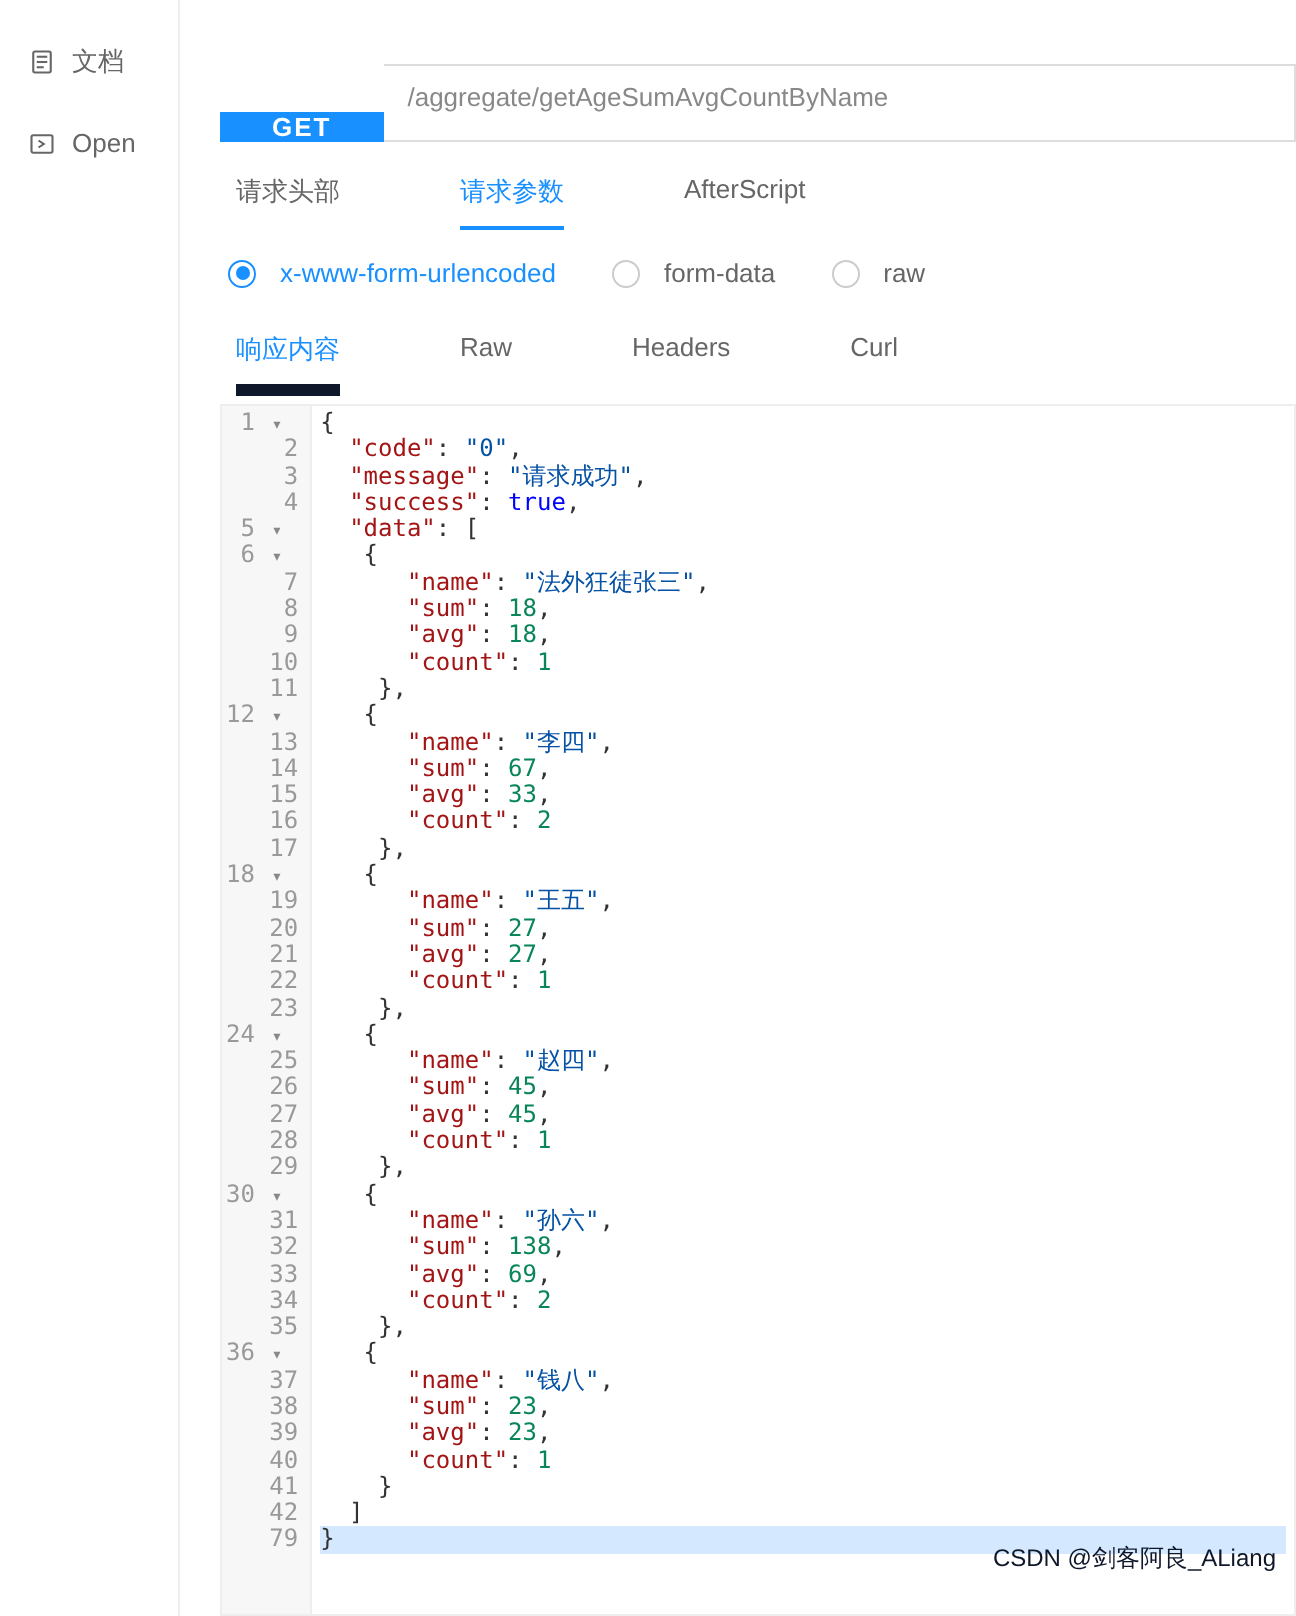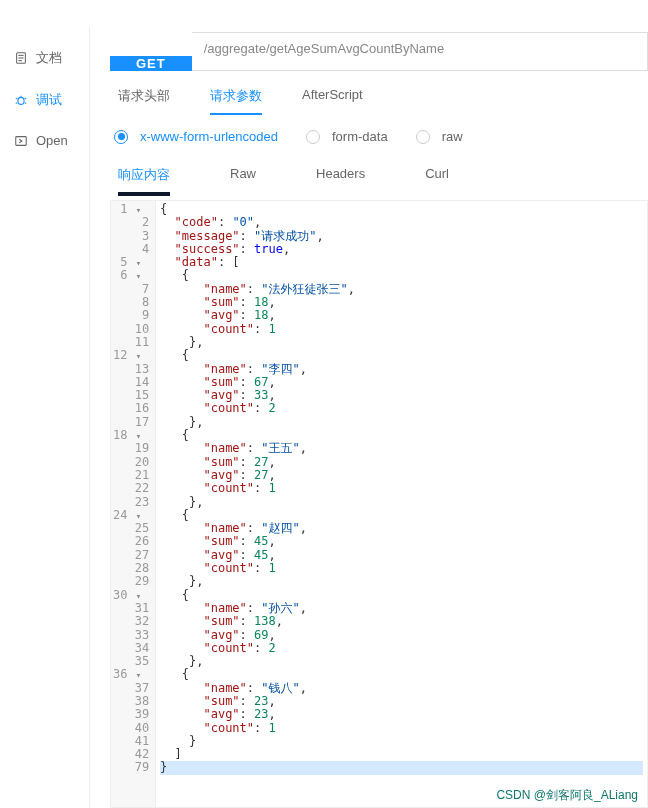--- a/index.html
+++ b/index.html
@@ -1,79 +1,66 @@
 <!DOCTYPE html>
 <html><head>
   <meta charset="utf-8">
   <style>
     * { margin: 0; padding: 0; box-sizing: border-box; }
     body { font-family: -apple-system, "PingFang SC", "Microsoft YaHei", sans-serif; font-size: 13px; color: #333; width: 648px; height: 808px; overflow: hidden; background: #fff; }
     .layout { display: flex; height: 100%; }
-    .sidebar { width: 90px; border-right: 1px solid #eee; padding-top: 10px; margin-top: 27px; }
+    .sidebar { width: 90px; border-right: 1px solid #eee; padding-top: 10px; }
     .sidebar-item { display: flex; align-items: center; gap: 8px; padding: 12px 14px; color: #666; cursor: pointer; font-size: 13px; }
     .sidebar-item.active { color: #1890ff; }
     .sidebar-icon { width: 14px; height: 14px; display: inline-flex; align-items: center; justify-content: center; }
     .main { flex: 1; padding: 10px 0 0 0; overflow: hidden; display: flex; flex-direction: column; }
     .url-row { display: flex; align-items: stretch; margin: 0 0 16px 20px; }
     .method-btn { background: #1890ff; color: #fff; font-weight: bold; padding: 0 26px; display: flex; align-items: center; font-size: 13px; letter-spacing: 1px; margin-top: 46px; }
     .url-input { flex: 1; border: 1px solid #ddd; border-left: none; padding: 8px 12px; font-size: 13px; color: #888; margin-top: 22px; }
-    .req-tabs { display: flex; gap: 40px; margin: 0 0 14px 28px; font-size: 13px; }
+    .req-tabs { display: flex; gap: 60px; margin: 0 0 14px 28px; font-size: 13px; }
     .req-tab { color: #666; padding-bottom: 8px; cursor: pointer; }
     .req-tab.active { color: #1890ff; border-bottom: 2px solid #1890ff; }
     .radio-row { display: flex; gap: 28px; margin: 0 0 22px 24px; align-items: center; }
     .radio-opt { display: flex; align-items: center; gap: 12px; color: #666; cursor: pointer; font-size: 13px; }
     .radio-opt.active { color: #1890ff; }
     .radio-circle { width: 14px; height: 14px; border: 1px solid #ccc; border-radius: 50%; display: inline-flex; align-items: center; justify-content: center; }
     .radio-opt.active .radio-circle { border-color: #1890ff; }
     .radio-dot { width: 7px; height: 7px; background: #1890ff; border-radius: 50%; }
     .resp-tabs { display: flex; gap: 60px; margin: 0 0 4px 28px; font-size: 13px; }
     .resp-tab { color: #666; padding-bottom: 8px; cursor: pointer; }
-    .resp-tab.active { color: #1890ff; border-bottom: 4px solid #0f172a; }
+    .resp-tab.active { color: #1890ff; border-bottom: 6px solid #0f172a; }
     .code-area { margin-left: 20px; border: 1px solid #eee; font-family: Consolas, Monaco, monospace; font-size: 12px; display: flex; flex: 1; overflow: hidden; position: relative; }
     .gutter { background: #f7f7f7; border-right: 1px solid #eee; color: #999; text-align: right; padding: 2px 6px 2px 2px; user-select: none; line-height: 13.3px; }
     .gutter-line { height: 13.3px; position: relative; }
     .fold { position: absolute; left: -2px; top: 1px; font-size: 9px; color: #888; }
     .code { padding: 2px 0 2px 4px; line-height: 13.3px; white-space: pre; flex: 1; }
     .code-line { height: 13.3px; }
     .code-line.hl { background: #d4e9ff; margin-right: 4px; }
     .k { color: #a31515; }
     .s { color: #0451a5; }
     .n { color: #098658; }
     .b { color: #0000ff; }
     .p { color: #333; }
-    .watermark { position: absolute; bottom: 4px; right: 10px; color: #0f766e; font-size: 12px; font-family: sans-serif; }
+    .watermark { position: absolute; bottom: 20px; right: 10px; color: #0f172a; font-size: 12px; font-family: sans-serif; }
   </style>
 </head>
 <body>
 
 <div class="layout">
   <div class="sidebar" id="sidebar">
       <div class="sidebar-item">
         <span class="sidebar-icon">
           <svg viewBox="0 0 16 16" width="14" height="14" fill="none" stroke="currentColor" stroke-width="1.2">
             <rect x="3" y="2" width="10" height="12" rx="1"></rect>
             <line x1="5" y1="5" x2="11" y2="5"></line>
             <line x1="5" y1="8" x2="11" y2="8"></line>
             <line x1="5" y1="11" x2="9" y2="11"></line>
           </svg>
         </span>
         <span>文档</span>
-      </div>
-      <div class="sidebar-item active">
-        <span class="sidebar-icon">
-          <svg viewBox="0 0 16 16" width="14" height="14" fill="none" stroke="currentColor" stroke-width="1.2">
-            <ellipse cx="8" cy="9" rx="3.5" ry="4"></ellipse>
-            <line x1="8" y1="5" x2="8" y2="3"></line>
-            <line x1="4" y1="7" x2="2" y2="6"></line>
-            <line x1="12" y1="7" x2="14" y2="6"></line>
-            <line x1="4" y1="11" x2="2" y2="12"></line>
-            <line x1="12" y1="11" x2="14" y2="12"></line>
-          </svg>
-        </span>
-        <span>调试</span>
       </div>
       <div class="sidebar-item">
         <span class="sidebar-icon">
           <svg viewBox="0 0 16 16" width="14" height="14" fill="none" stroke="currentColor" stroke-width="1.2">
             <rect x="2" y="3" width="12" height="10" rx="1"></rect>
             <polyline points="6,6 9,8 6,10"></polyline>
           </svg>
         </span>
         <span>Open</span>
       </div>

